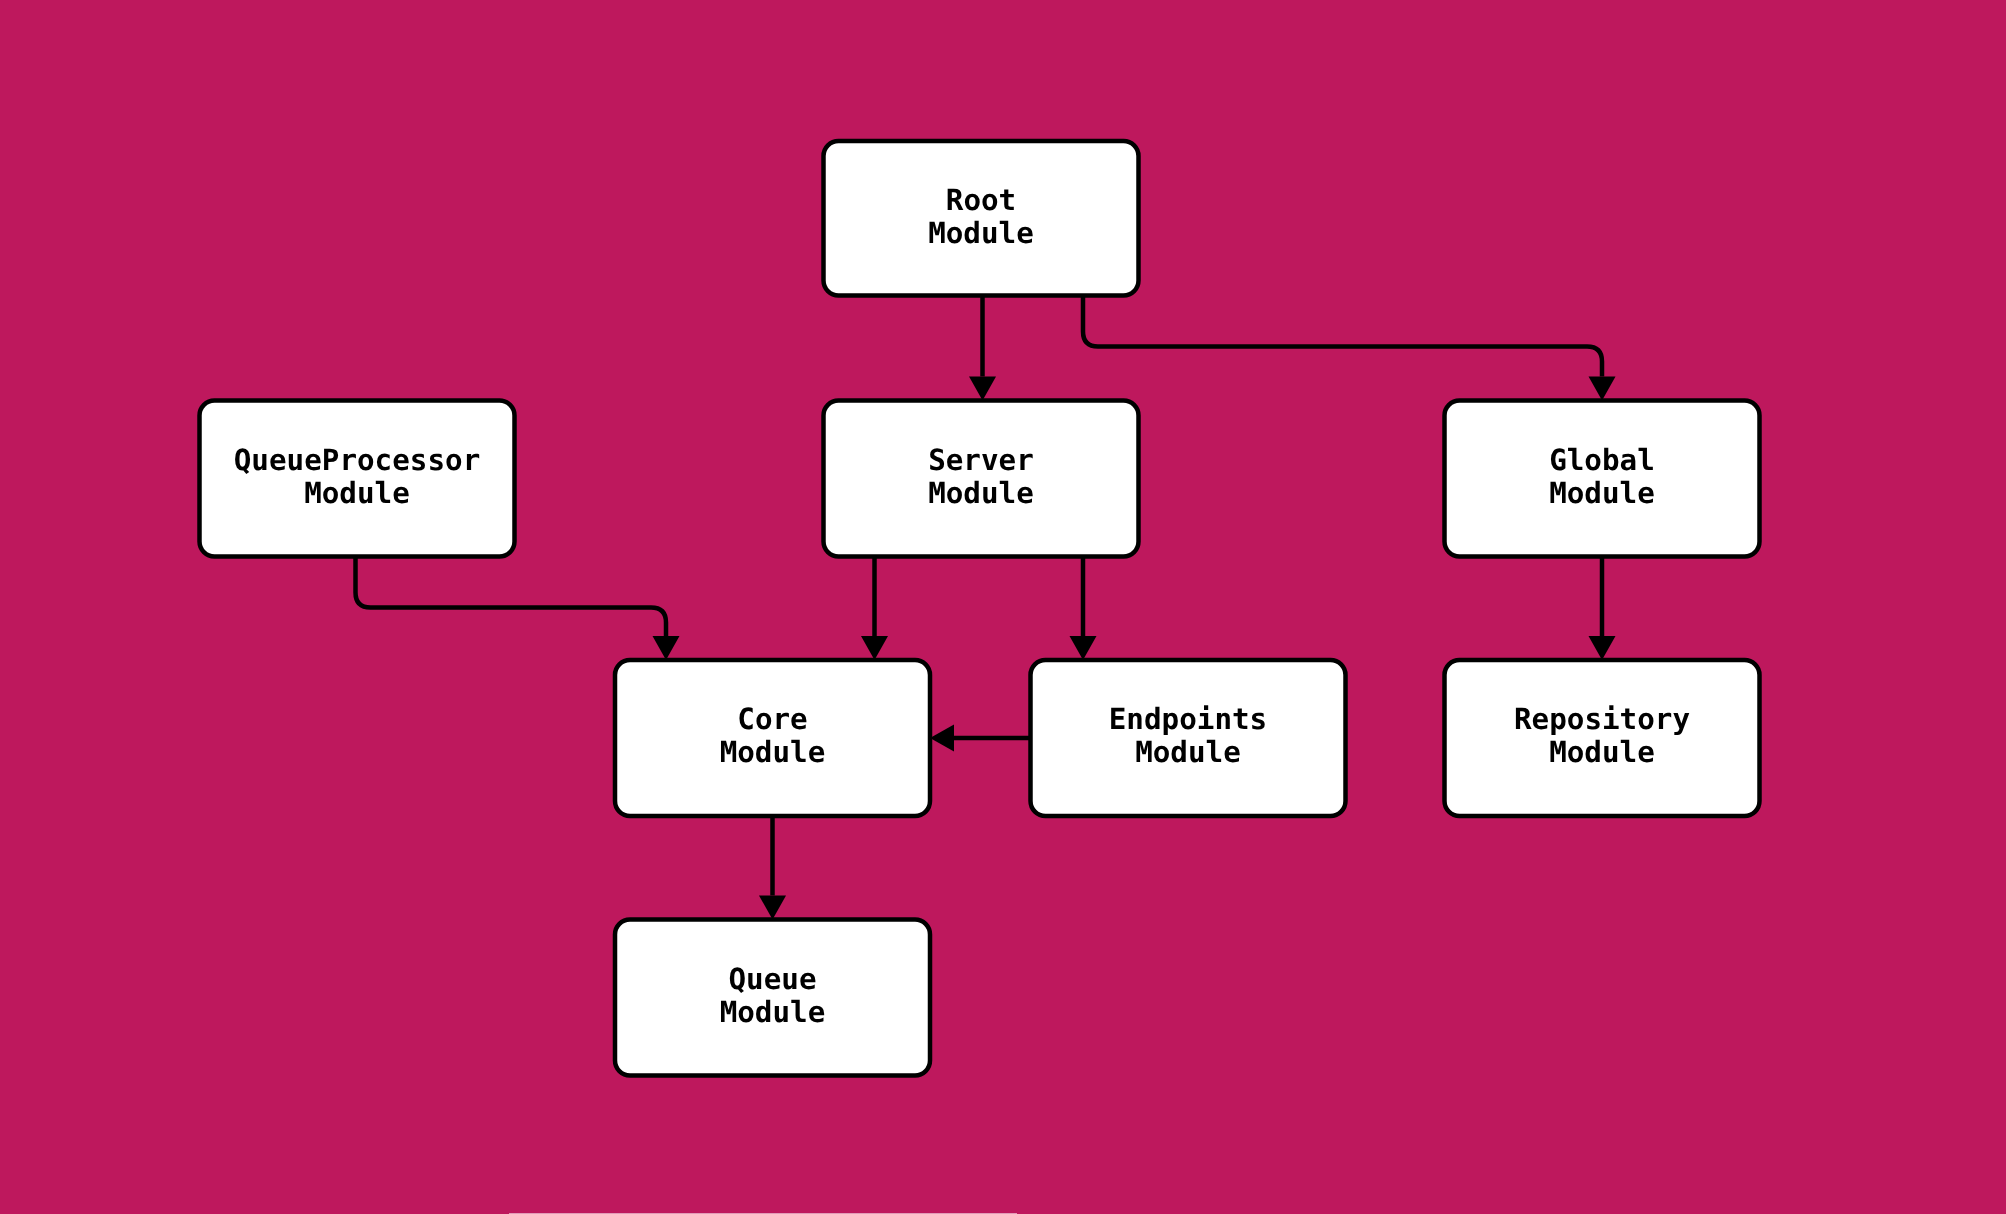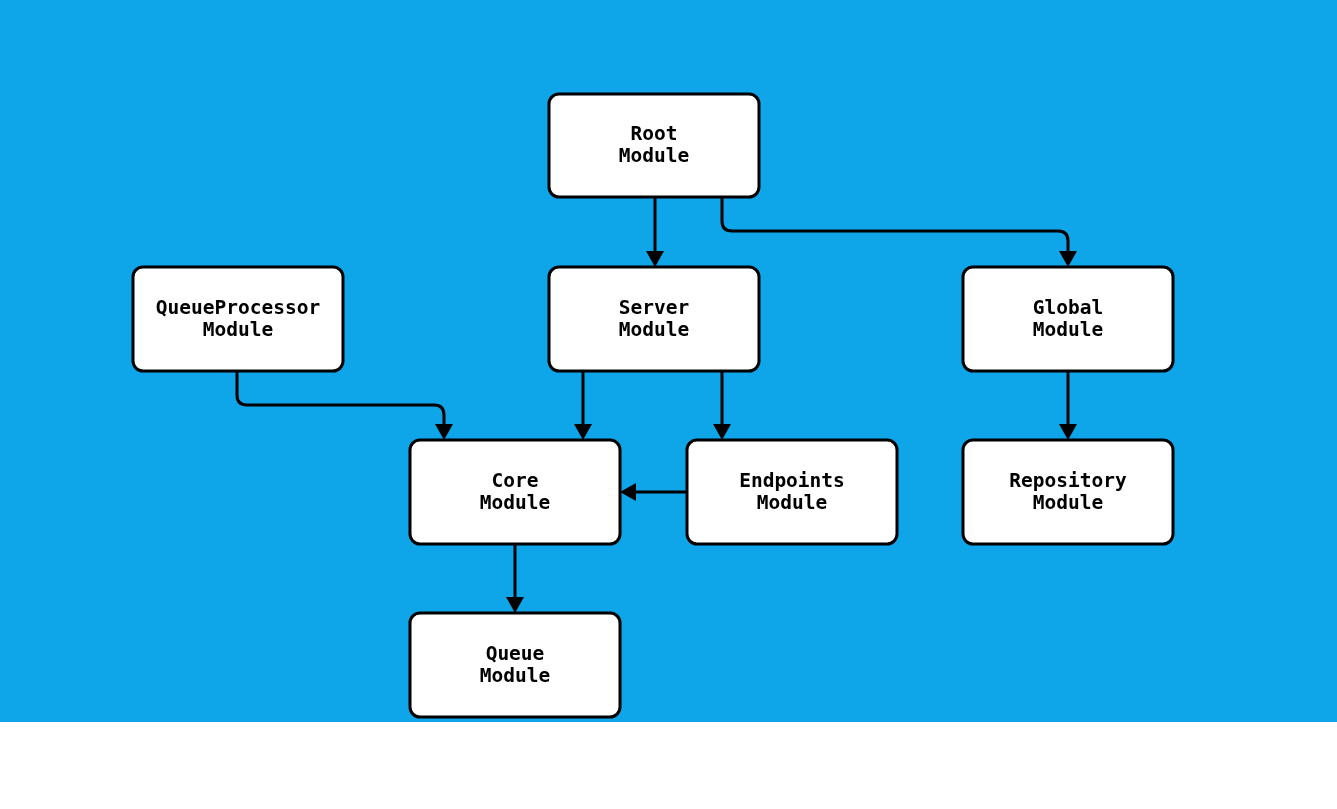--- a/index.html
+++ b/index.html
@@ -9,22 +9,22 @@
   }
   body {
     width: 1337px;
     height: 809px;
     overflow: hidden;
     font-family: "DejaVu Sans Mono", monospace;
   }
   #diagram-root {
     position: relative;
     width: 1337px;
-    height: 722px;
-    background: #0ea5e9;
+    height: 809px;
+    background: #be185d;
   }
   svg.diagram-canvas {
     position: absolute;
     top: 0;
     left: 0;
     width: 1337px;
     height: 809px;
     display: block;
   }
   .node-box {

